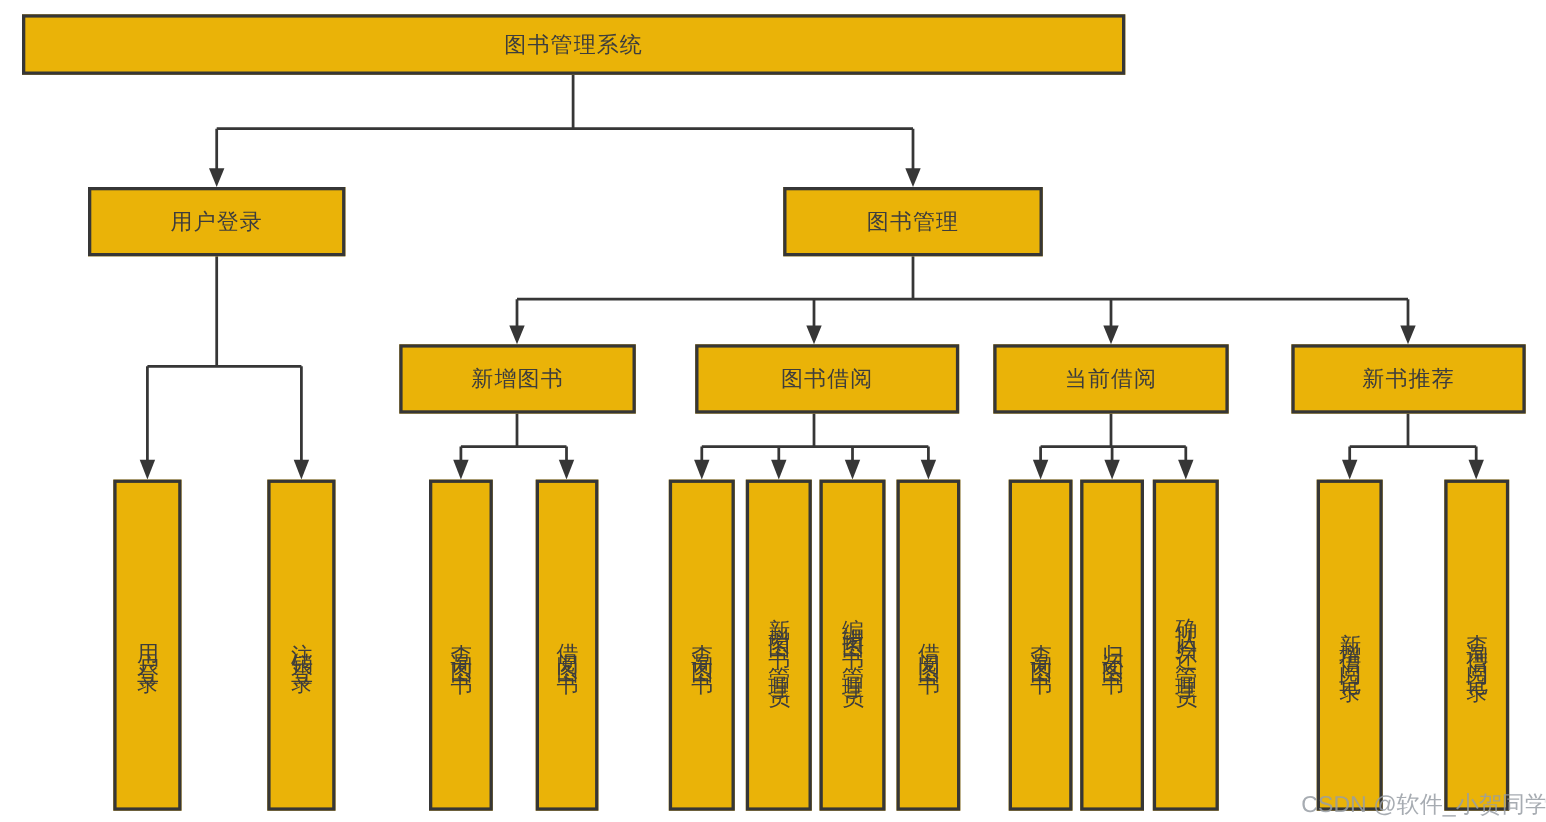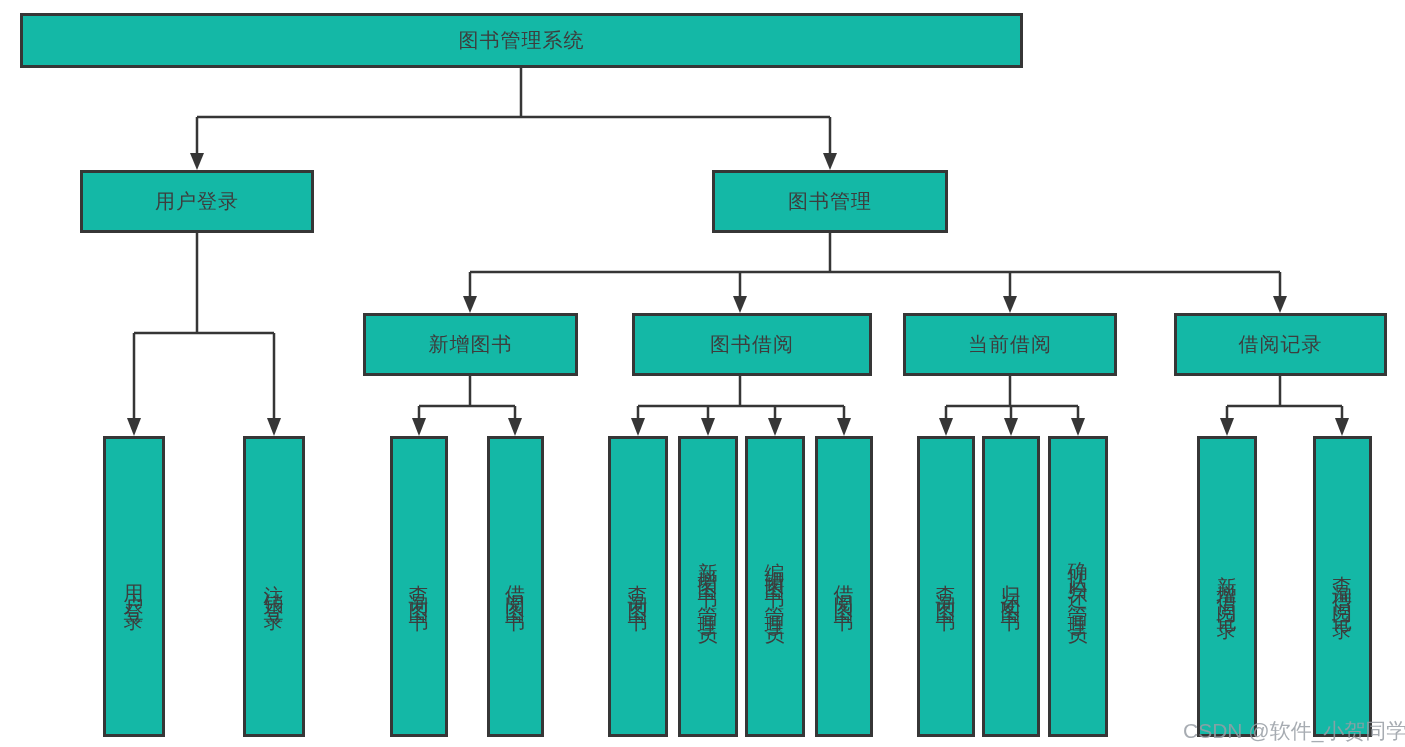--- a/index.html
+++ b/index.html
@@ -13,21 +13,21 @@
   }
   #connectors {
     position: absolute;
     left: 0; top: 0;
     width: 1405px; height: 747px;
     z-index: 1;
   }
   .node {
     position: absolute;
     box-sizing: border-box;
-    background: #14b8a6;
+    background: #eab308;
     border: 3px solid #363636;
     color: #3d3d3d;
     z-index: 2;
   }
   .hbox {
     display: flex;
     align-items: center;
     justify-content: center;
     font-size: 20px;
     letter-spacing: 1px;
@@ -103,21 +103,21 @@
   </svg>
 
   <div class="node hbox" style="left:20px; top:13px; width:1003px; height:55px;">图书管理系统</div>
 
   <div class="node hbox" style="left:80px; top:170px; width:234px; height:63px;">用户登录</div>
   <div class="node hbox" style="left:712px; top:170px; width:236px; height:63px;">图书管理</div>
 
   <div class="node hbox" style="left:363px; top:313px; width:215px; height:63px;">新增图书</div>
   <div class="node hbox" style="left:632px; top:313px; width:240px; height:63px;">图书借阅</div>
   <div class="node hbox" style="left:903px; top:313px; width:214px; height:63px;">当前借阅</div>
-  <div class="node hbox" style="left:1174px; top:313px; width:213px; height:63px;">借阅记录</div>
+  <div class="node hbox" style="left:1174px; top:313px; width:213px; height:63px;">新书推荐</div>
 
   <div class="node vbox" style="left:103px; top:436px; width:62px; height:301px;">
     <span class="vtext">用户登录</span>
   </div>
   <div class="node vbox" style="left:243px; top:436px; width:62px; height:301px;">
     <span class="vtext">注销登录</span>
   </div>
 
   <div class="node vbox" style="left:390px; top:436px; width:58px; height:301px;">
     <span class="vtext">查询图书</span>

